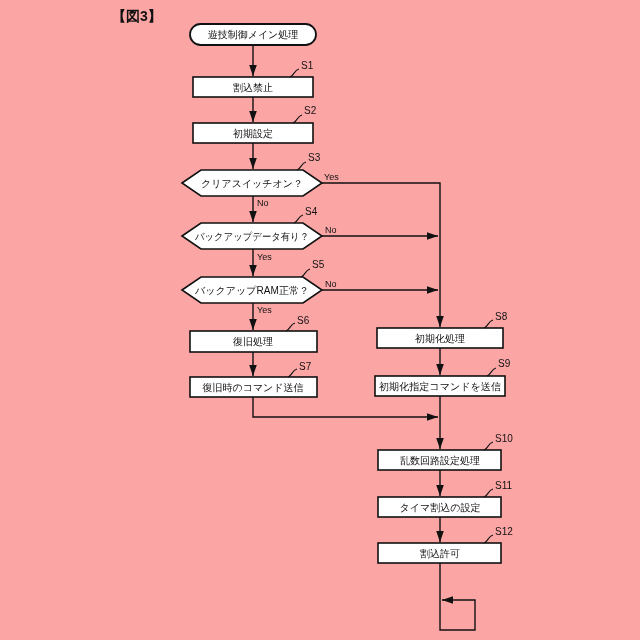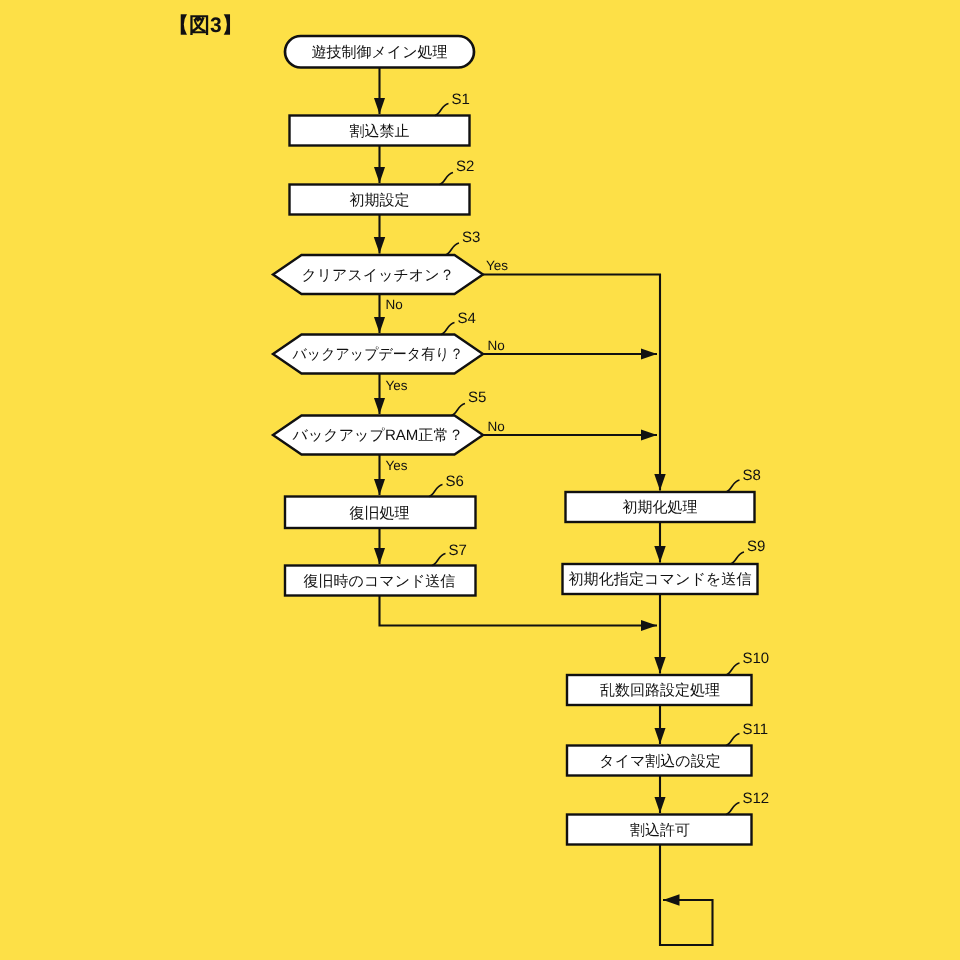--- a/index.html
+++ b/index.html
@@ -1,19 +1,19 @@
 <!DOCTYPE html>
 <html><head>
 <meta charset="utf-8">
 <style>
   html, body { margin: 0; padding: 0; background: #ffffff; }
   .canvas {
     position: relative;
     width: 640px; height: 640px;
-    background: #fde047;
+    background: #fca5a5;
     font-family: "Liberation Sans", sans-serif;
   }
   svg text {
     font-family: "Liberation Sans", sans-serif;
     fill: #111111;
   }
   .fig-title { font-size: 14px; font-weight: 600; }
   .lbl   { font-size: 10px; text-anchor: middle; }
   .step  { font-size: 10px; text-anchor: start; }
   .branch{ font-size: 9px;  text-anchor: start; }

